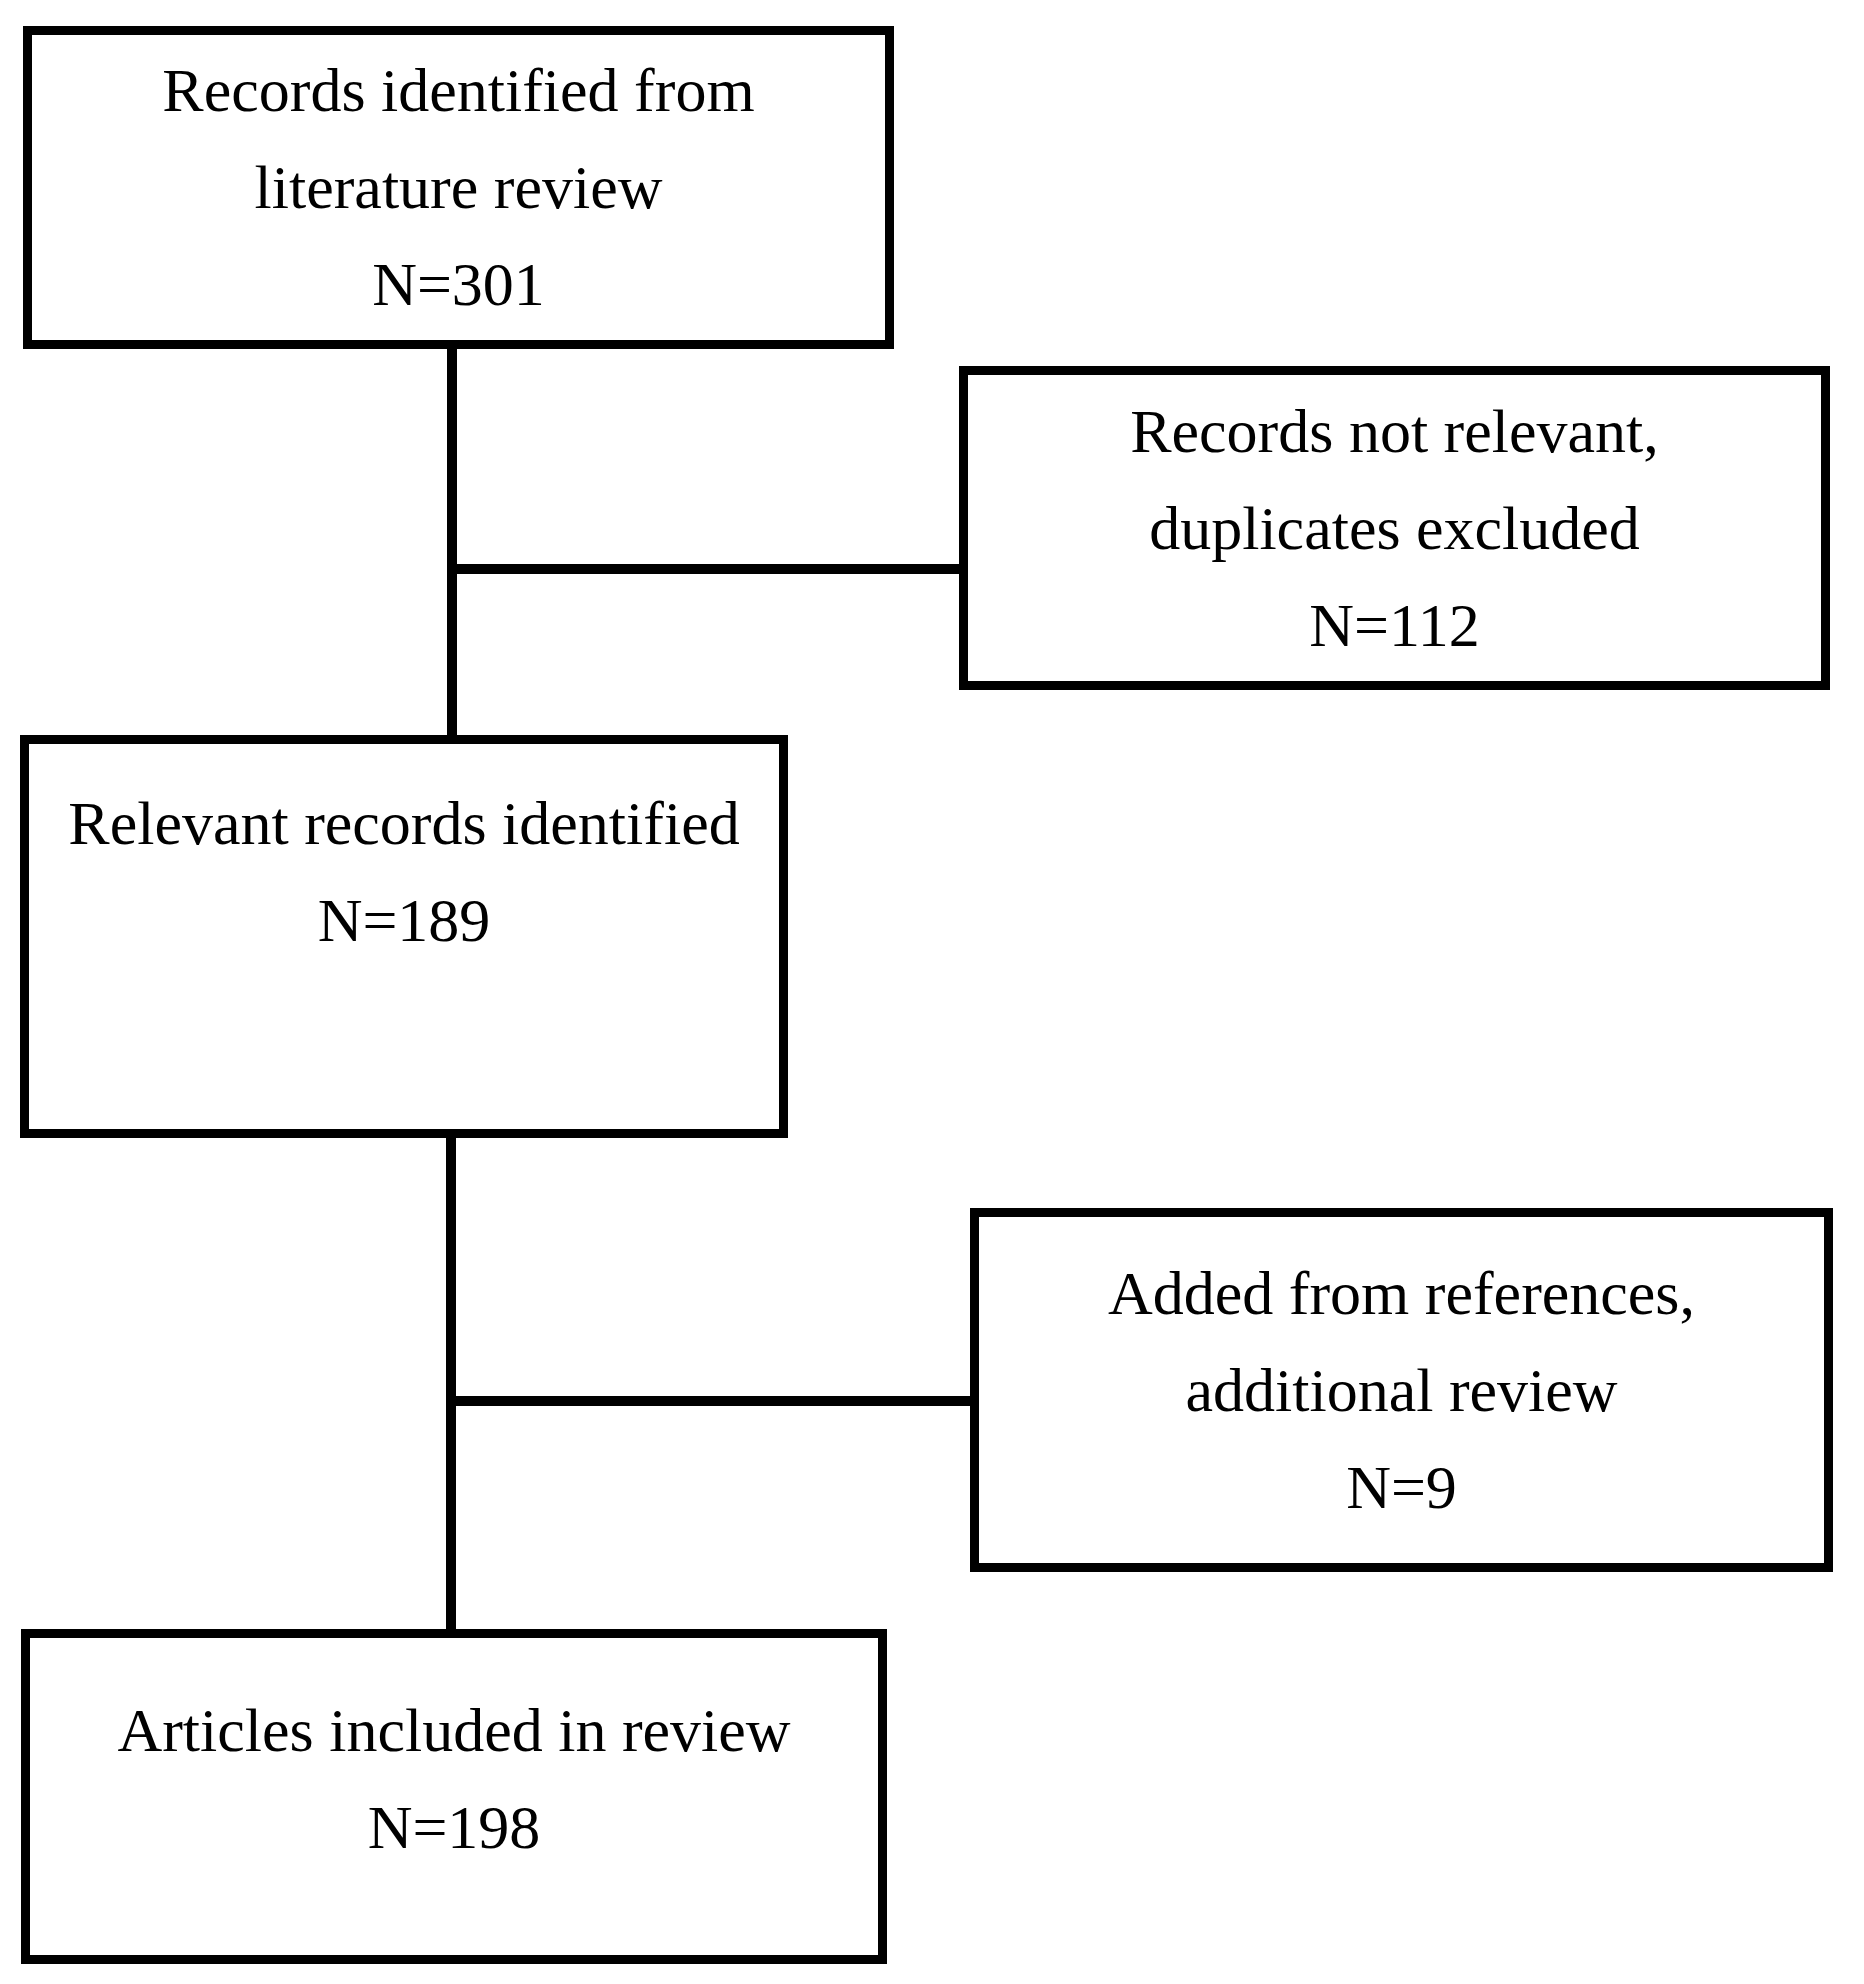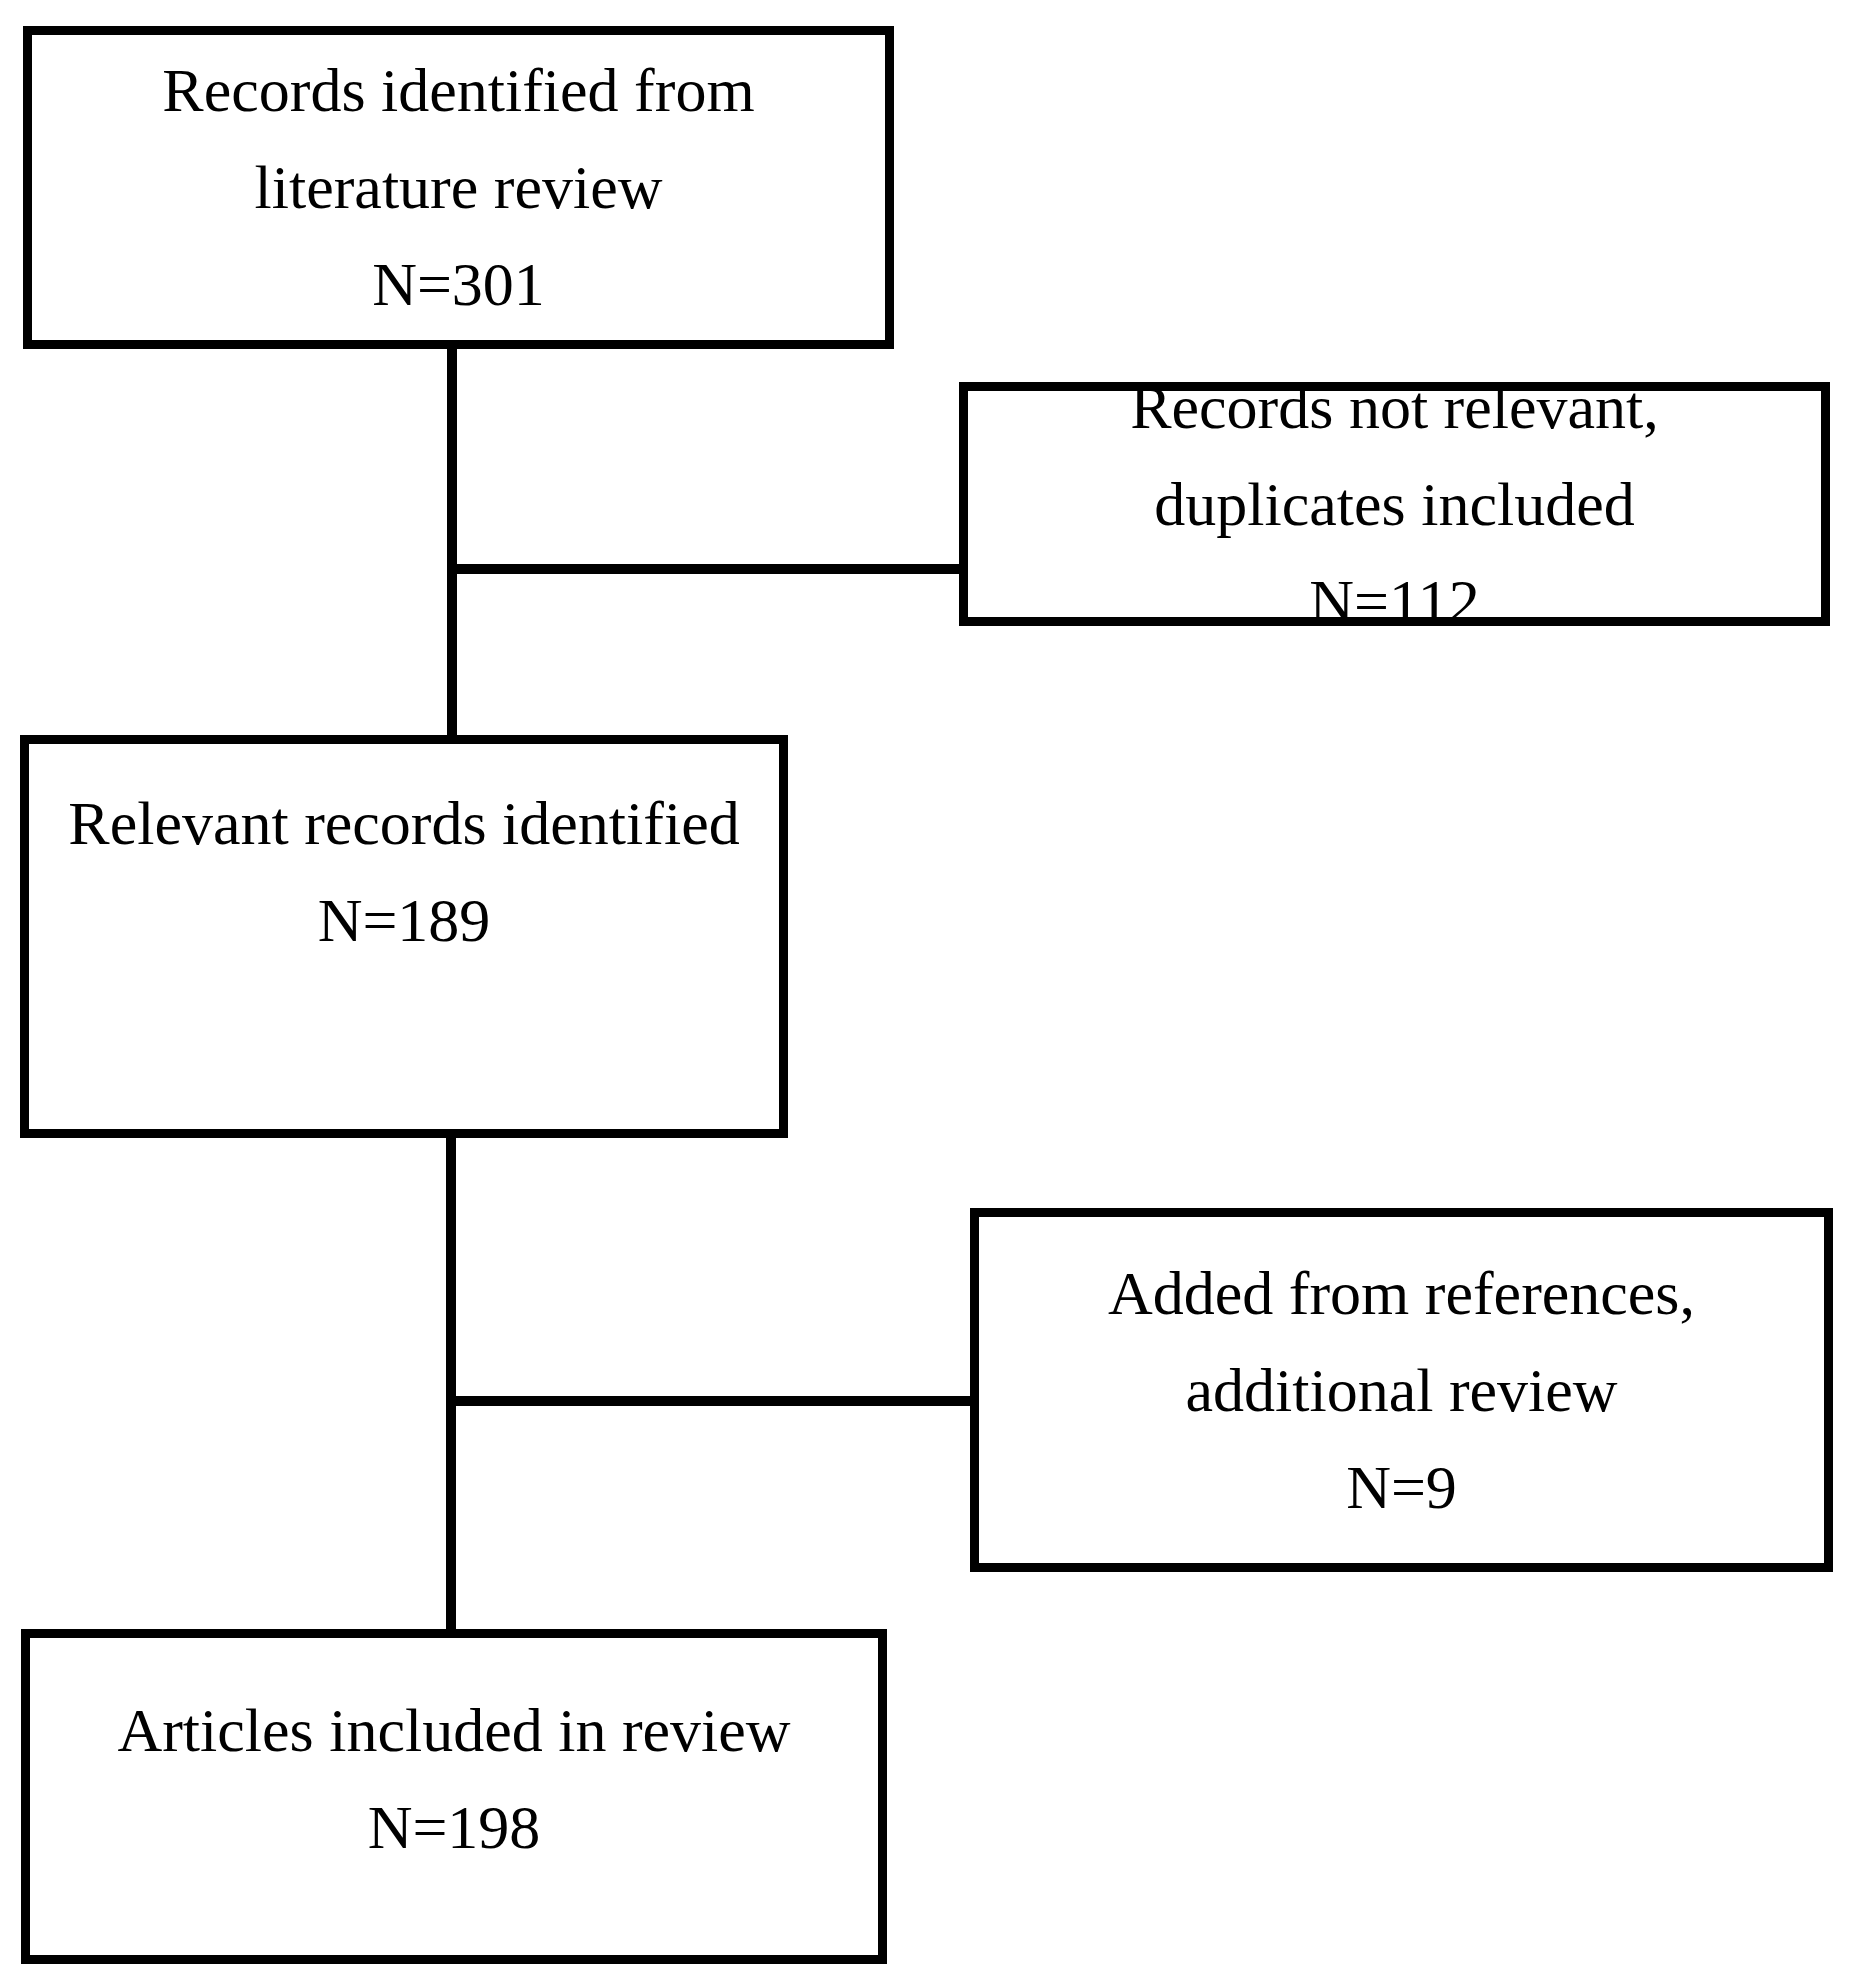--- a/index.html
+++ b/index.html
@@ -24,21 +24,21 @@
     flex-direction: column;
     align-items: center;
     text-align: center;
     font-size: 62px;
     line-height: 97px;
   }
   .box.v-center { justify-content: flex-start; justify-content: center; }
   .box.v-top    { justify-content: flex-start; }
 
   #box-records-identified { left: 23px;   top: 26px;   width: 871px; height: 323px; }
-  #box-records-excluded   { left: 959px; top: 382px;  width: 871px; height: 244px; align-items: flex-end; }
+  #box-records-excluded   { left: 959px; top: 366px;  width: 871px; height: 324px; align-items: flex-end; }
   #box-relevant-records   { left: 20px;   top: 735px; width: 768px; height: 403px; padding-top: 31px; }
   #box-added-references   { left: 970px; top: 1208px; width: 863px; height: 364px; }
   #box-articles-included  { left: 21px;   top: 1629px; width: 866px; height: 335px; padding-top: 44px; }
 
   .conn {
     position: absolute;
     background: #000000;
   }
   #conn-v1 { left: 447px; top: 349px;  width: 9.7px;  height: 418px; }
   #conn-h1 { left: 447px; top: 564px;  width: 521px; height: 9.7px;  }
@@ -58,21 +58,21 @@
   <div class="conn" id="conn-h2"></div>
 
   <div class="box v-center" id="box-records-identified">
     <div class="box-line">Records identified from</div>
     <div class="box-line">literature review</div>
     <div class="box-line">N=301</div>
   </div>
 
   <div class="box v-center" id="box-records-excluded">
     <div class="box-line">Records not relevant,</div>
-    <div class="box-line">duplicates included</div>
+    <div class="box-line">duplicates excluded</div>
     <div class="box-line">N=112</div>
   </div>
 
   <div class="box v-top" id="box-relevant-records">
     <div class="box-line">Relevant records identified</div>
     <div class="box-line">N=189</div>
   </div>
 
   <div class="box v-center" id="box-added-references">
     <div class="box-line">Added from references,</div>

